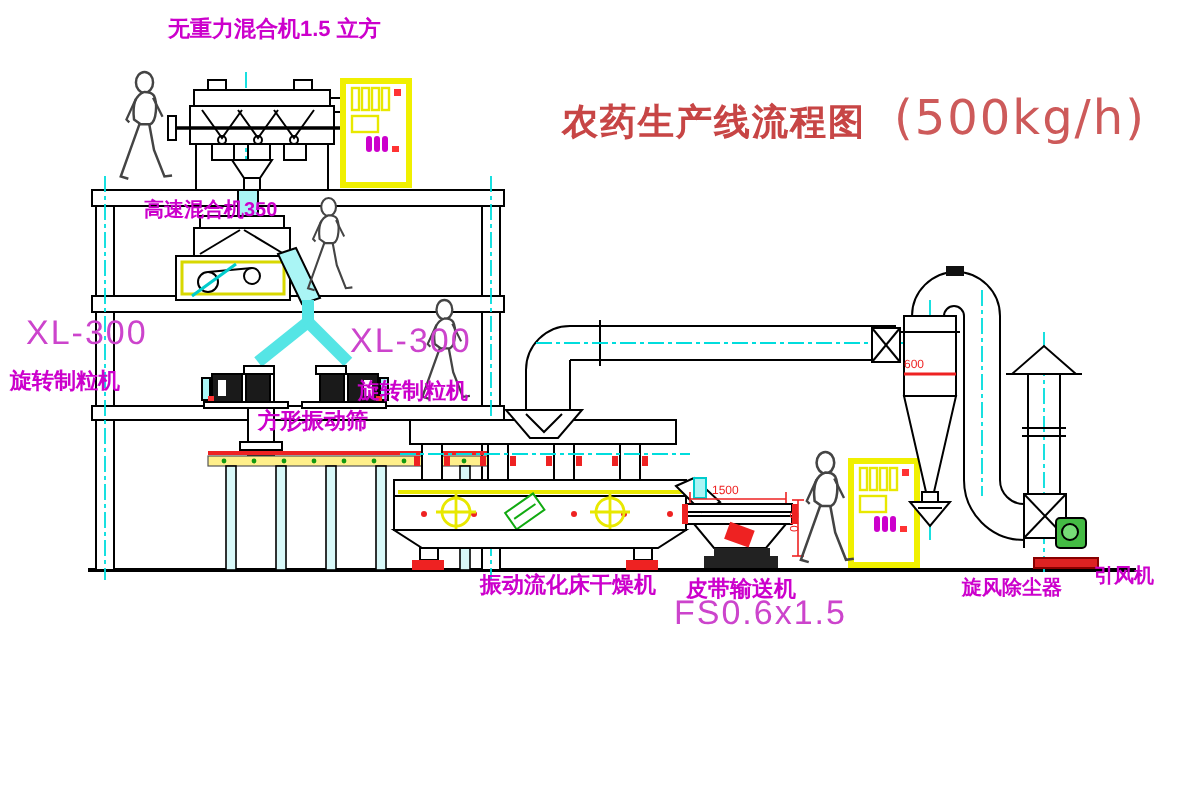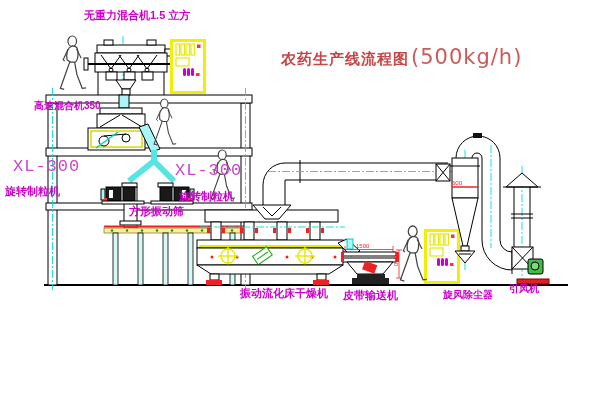--- a/index.html
+++ b/index.html
@@ -2,28 +2,28 @@
 <html><head>
 <meta charset="utf-8">
 <style>
   html,body{margin:0;padding:0;background:#fff;}
   #canvas{position:relative;width:600px;height:403px;background:#ffffff;overflow:hidden;
           font-family:"Liberation Sans",sans-serif;}
   #drawing{position:absolute;left:0;top:0;}
   .lbl{position:absolute;color:#cc00cc;font-weight:bold;white-space:nowrap;line-height:1;
        font-family:"Liberation Sans",sans-serif;}
   .lbl-sm{font-size:11px;}
-  .lbl-md{font-size:10px;}
+  .lbl-md{font-size:10px;margin-left:38px;}
   .model{position:absolute;color:#cc44cc;font-weight:normal;font-size:17px;letter-spacing:1px;
-         white-space:nowrap;line-height:1;font-family:Liberation Mono, monospace;}
+         white-space:nowrap;line-height:1;font-family:Liberation Sans, sans-serif;}
   .dim{position:absolute;color:#ee2222;font-size:6px;font-weight:normal;white-space:nowrap;line-height:1;}
   .dim-vert{writing-mode:vertical-rl;}
   #title{position:absolute;left:281px;top:45px;display:flex;align-items:baseline;white-space:nowrap;}
-  #title .cn{font-size:15px;font-weight:bold;color:#c74545;letter-spacing:1px;text-align:right;}
-  #title .rate{font-size:21px;font-weight:normal;color:#cd5a5a;margin-left:2px;
+  #title .cn{font-size:18px;font-weight:bold;color:#c74545;letter-spacing:1px;text-align:right;}
+  #title .rate{font-size:24px;font-weight:normal;color:#cd5a5a;margin-left:14px;
                font-family:"DejaVu Sans",sans-serif;letter-spacing:1px;}
 </style>
 </head>
 <body>
 
 <div id="canvas">
 
 <svg id="drawing" width="600" height="403" viewBox="0 0 600 403">
   <defs>
     <g id="person-symbol">
@@ -311,20 +311,21 @@
 <div class="lbl lbl-sm" style="left:5px;top:186px;">旋转制粒机</div>
 
 <div class="model" style="left:175px;top:162px;">XL-300</div>
 <div class="lbl lbl-sm" style="left:179px;top:191px;">旋转制粒机</div>
 
 <div class="lbl lbl-sm" style="left:129px;top:206px;">方形振动筛</div>
 
 <div class="lbl lbl-sm" style="left:240px;top:288px;">振动流化床干燥机</div>
 
 <div class="lbl lbl-sm" style="left:343px;top:290px;">皮带输送机</div>
+<div class="model" style="left:337px;top:298px;">FS0.6x1.5</div>
 
 <div class="lbl lbl-md" style="left:443px;top:290px;">旋风除尘器</div>
 <div class="lbl lbl-md" style="left:509px;top:284px;">引风机</div>
 
 <div class="dim" style="left:356px;top:243px;">1500</div>
 <div class="dim dim-vert" style="left:393px;top:256px;">540</div>
 <div class="dim" style="left:452px;top:180px;">600</div>
 
 </div>
 

